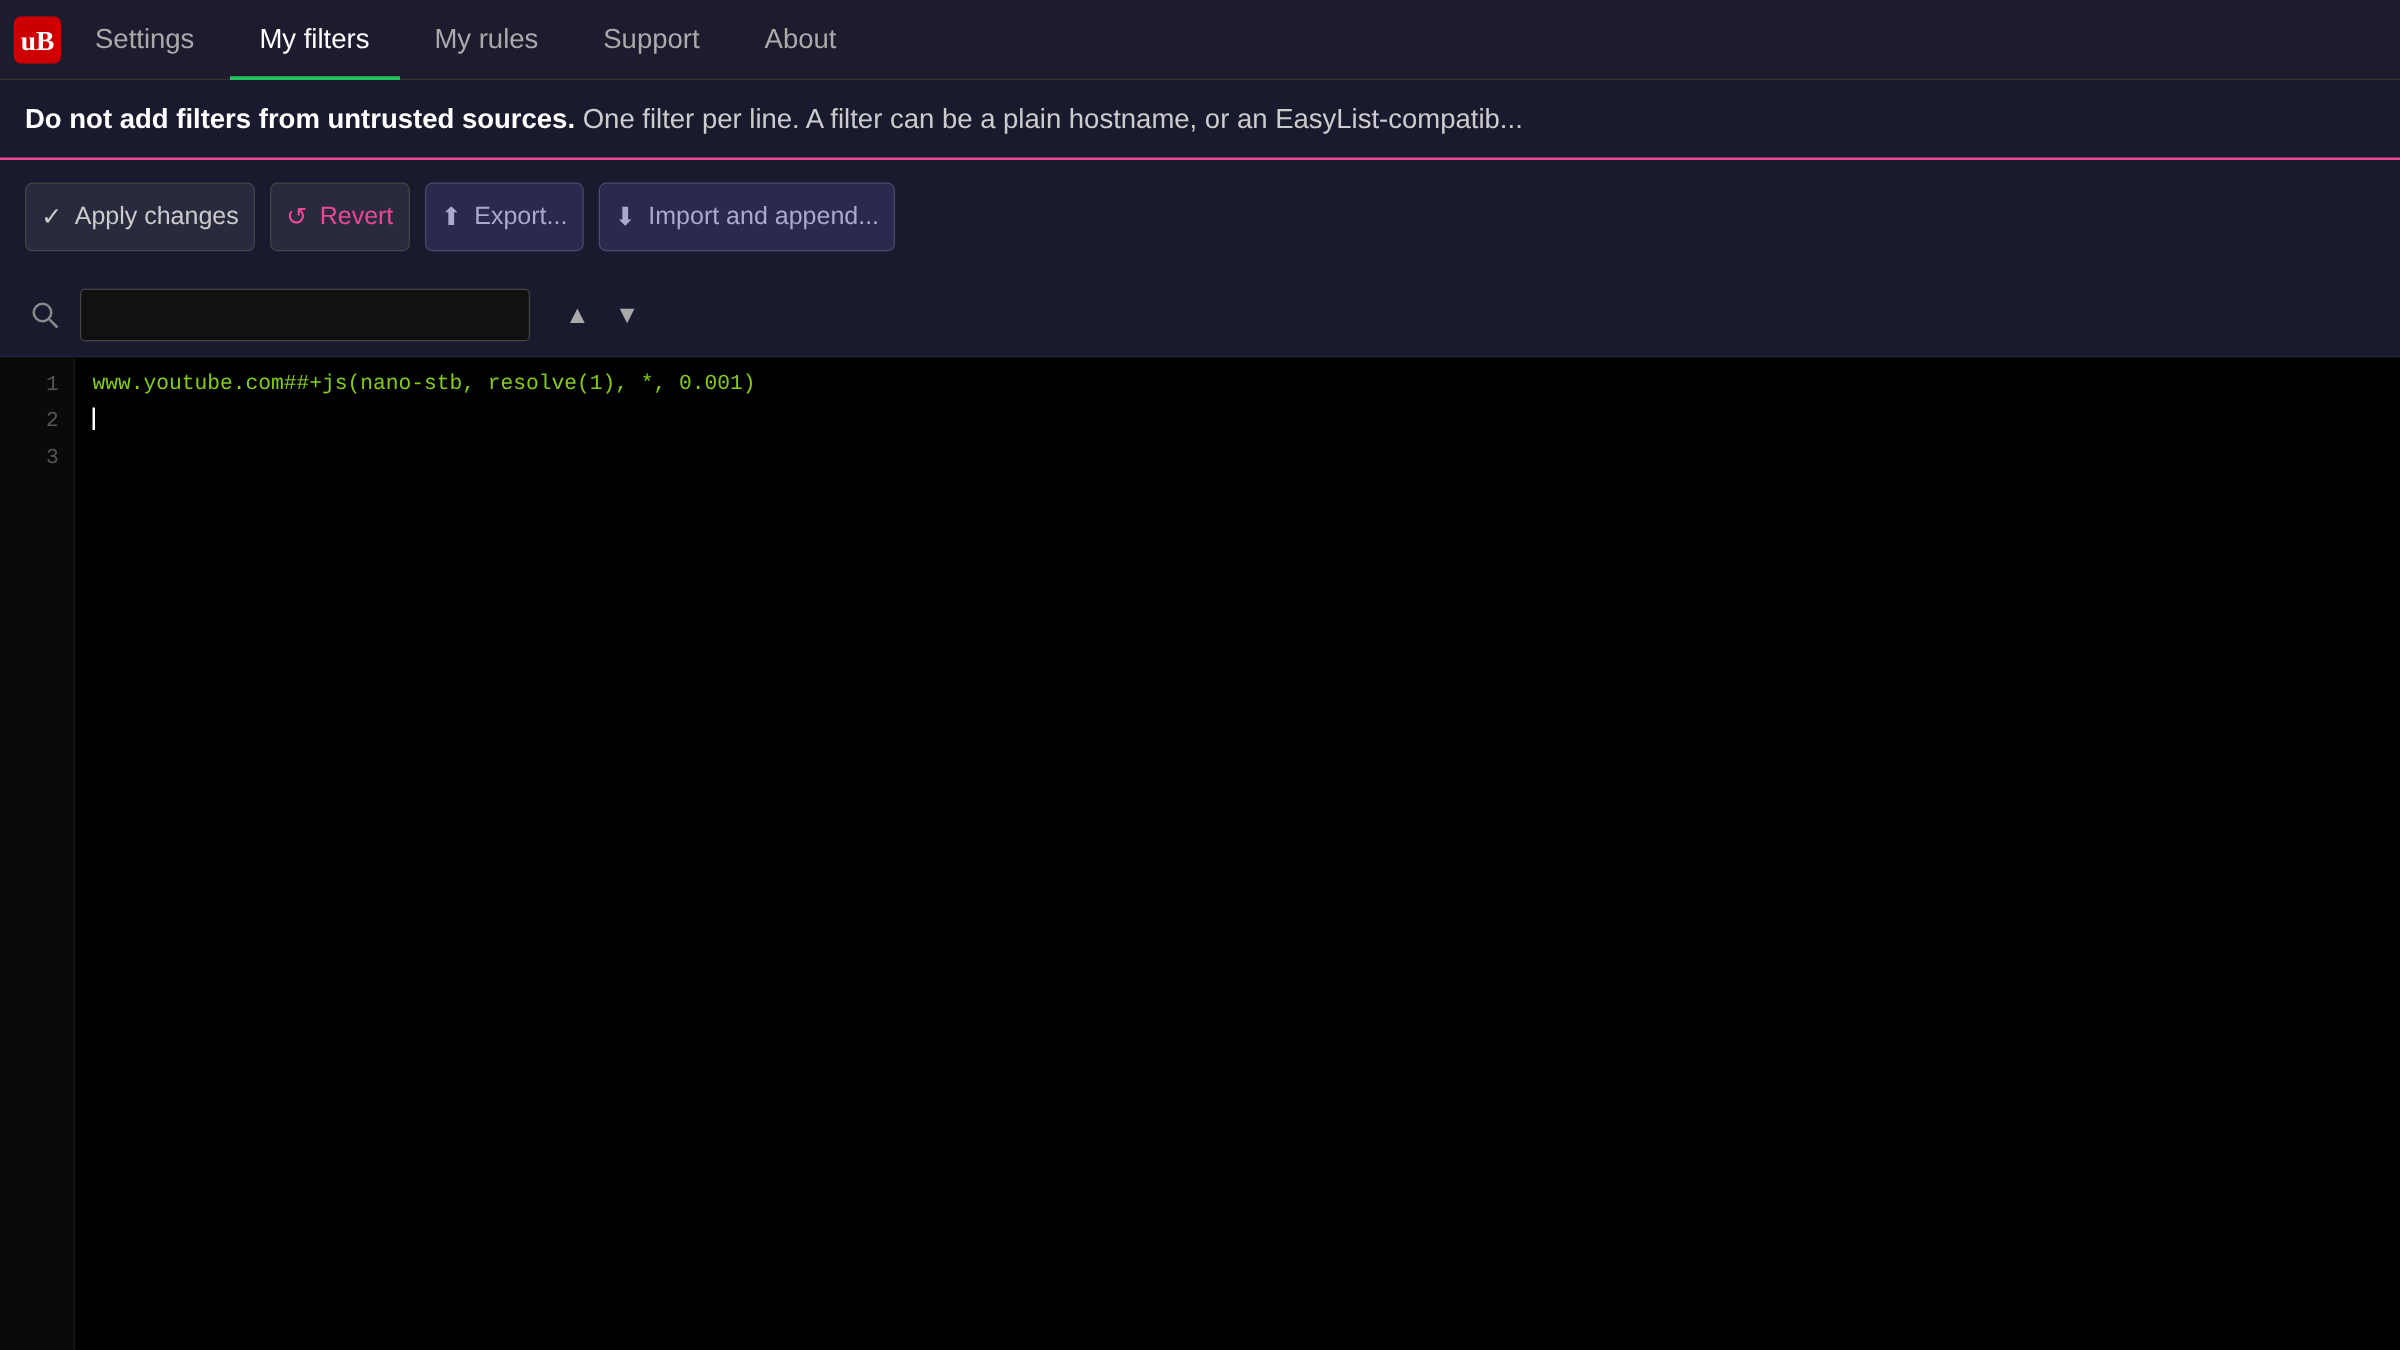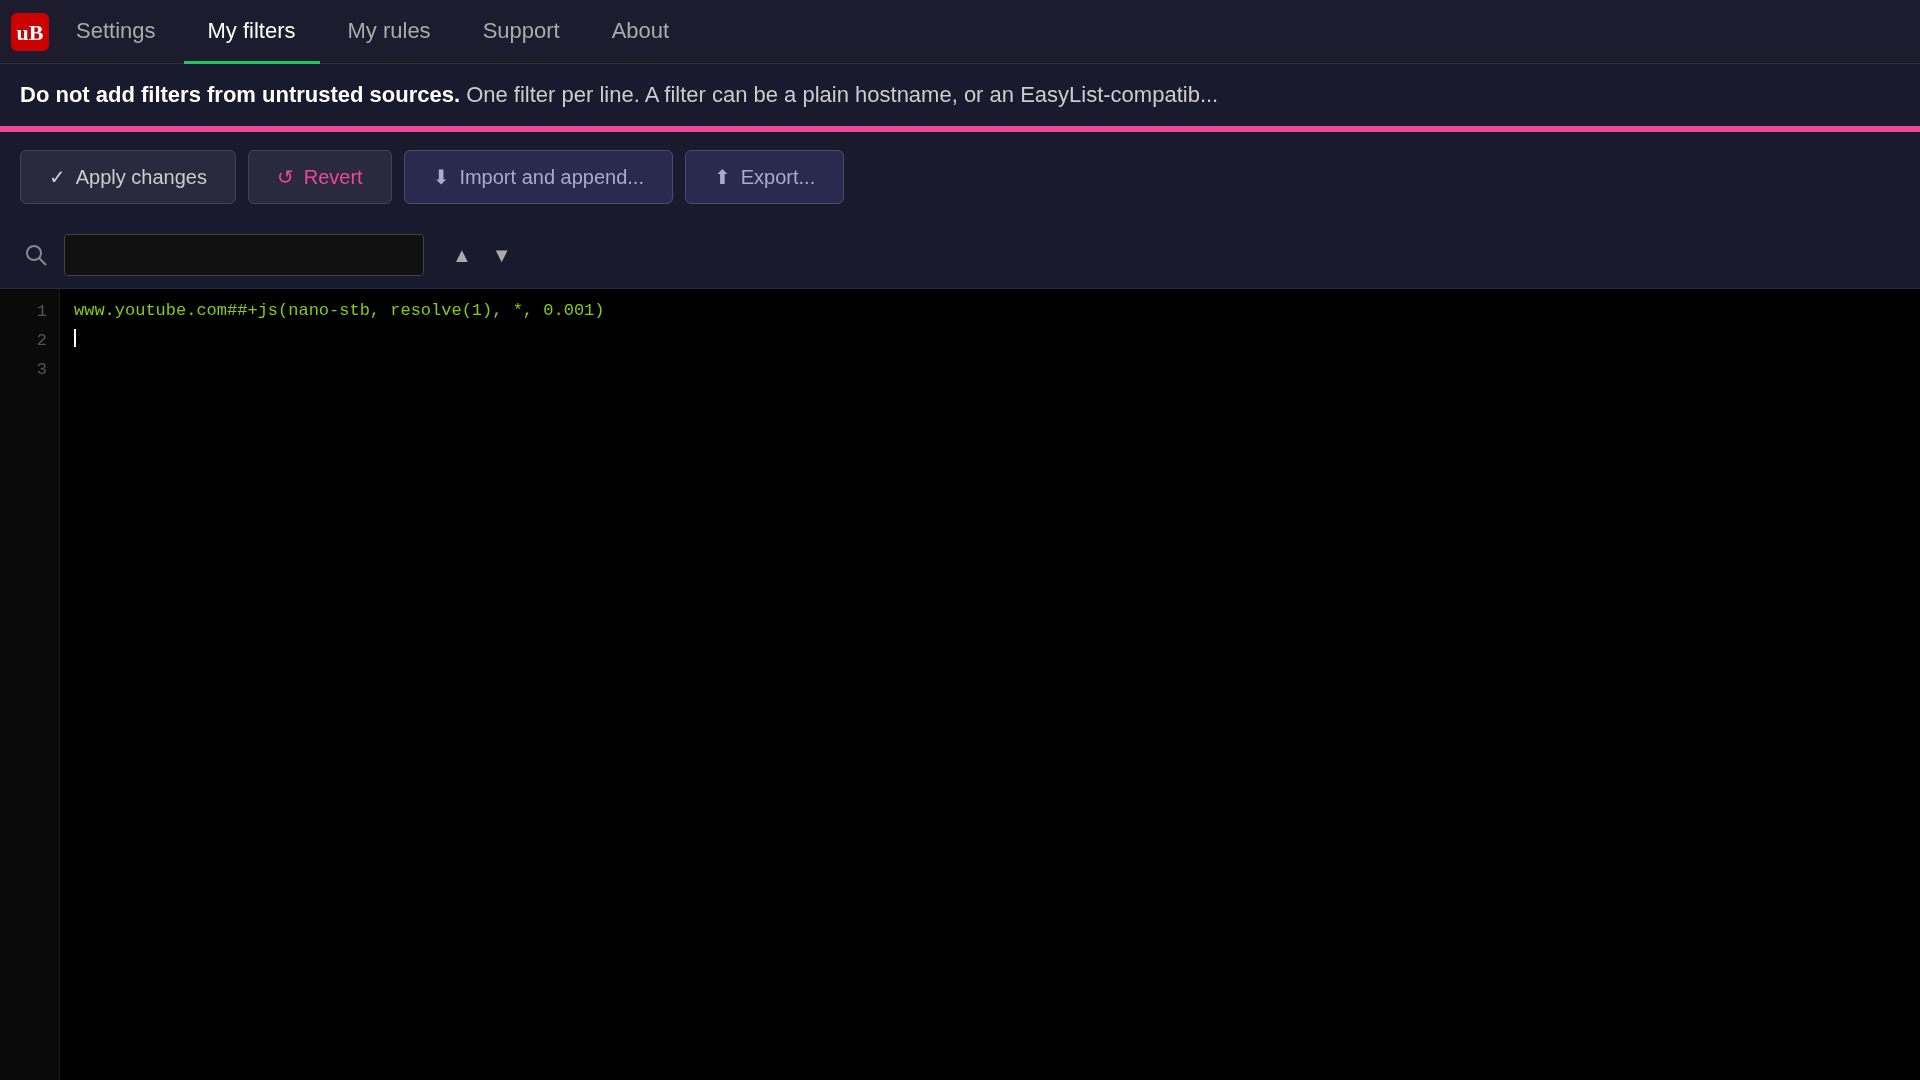--- a/index.html
+++ b/index.html
@@ -50,42 +50,42 @@
       color: #fff;
       border-bottom: 3px solid #22c55e;
     }
 
     
     .warning-banner {
       background-color: #1a1a2e;
       padding: 18px 20px;
       font-size: 22px;
       color: #ccc;
-      border-bottom: 6px solid #ec4899;
+      border-bottom: 2px solid #ec4899;
     }
 
     .warning-banner strong {
       color: #fff;
       font-weight: 700;
     }
 
     
     .toolbar {
       display: flex;
       align-items: center;
       gap: 12px;
       padding: 18px 20px;
       background-color: #1a1a2e;
     }
 
     .btn {
       display: flex;
       align-items: center;
       gap: 10px;
-      padding: 14px 28px;
+      padding: 14px 12px;
       border: none;
       border-radius: 6px;
       font-size: 20px;
       cursor: pointer;
       font-weight: 500;
     }
 
     .btn-primary {
       background-color: #2a2a3e;
       color: #ccc;
@@ -264,26 +264,26 @@
 <div class="toolbar">
   <button class="btn btn-primary">
     <span class="icon-check"></span>
     <span>Apply changes</span>
   </button>
   <button class="btn btn-secondary">
     <span class="icon-revert"></span>
     <span>Revert</span>
   </button>
   <button class="btn btn-action">
+    <span class="icon-export"></span>
+    <span>Export...</span>
+  </button>
+  <button class="btn btn-action">
     <span class="icon-import"></span>
     <span>Import and append...</span>
-  </button>
-  <button class="btn btn-action">
-    <span class="icon-export"></span>
-    <span>Export...</span>
   </button>
 </div>
 
 <div class="search-area">
   <div class="search-icon-wrap">
     <svg width="24" height="24" viewBox="0 0 24 24" fill="none" stroke="#888" stroke-width="2">
       <circle cx="10" cy="10" r="7"></circle>
       <line x1="15.5" y1="15.5" x2="22" y2="22"></line>
     </svg>
   </div>

